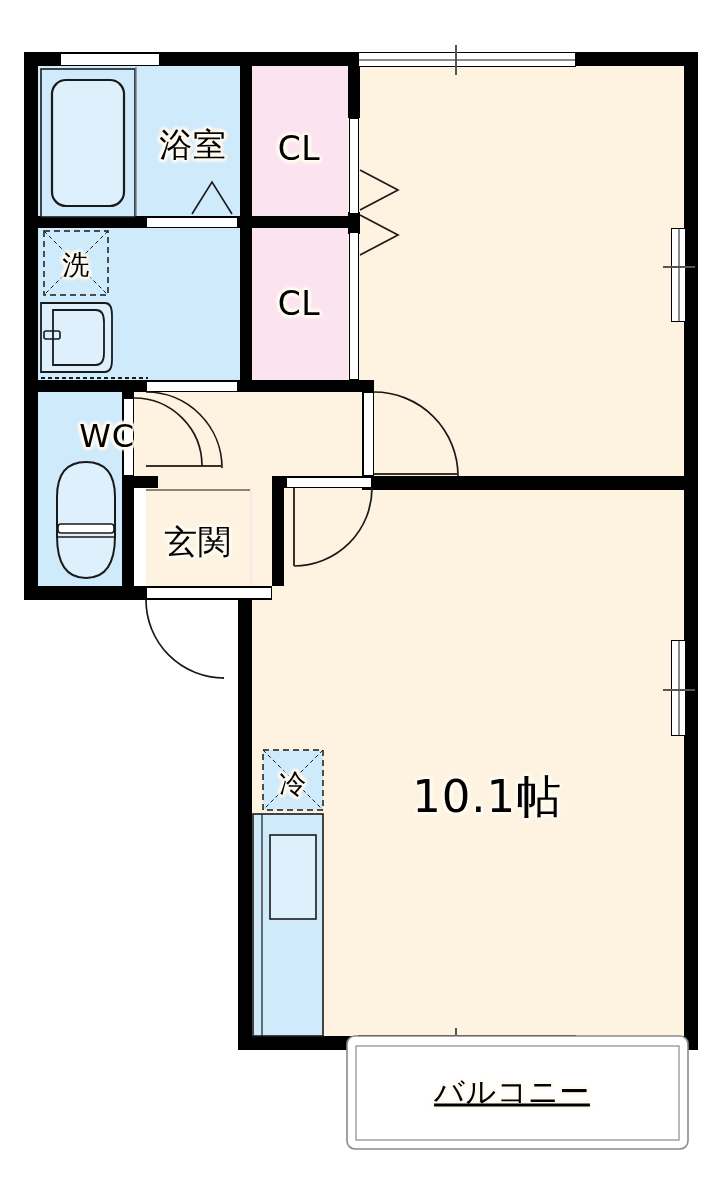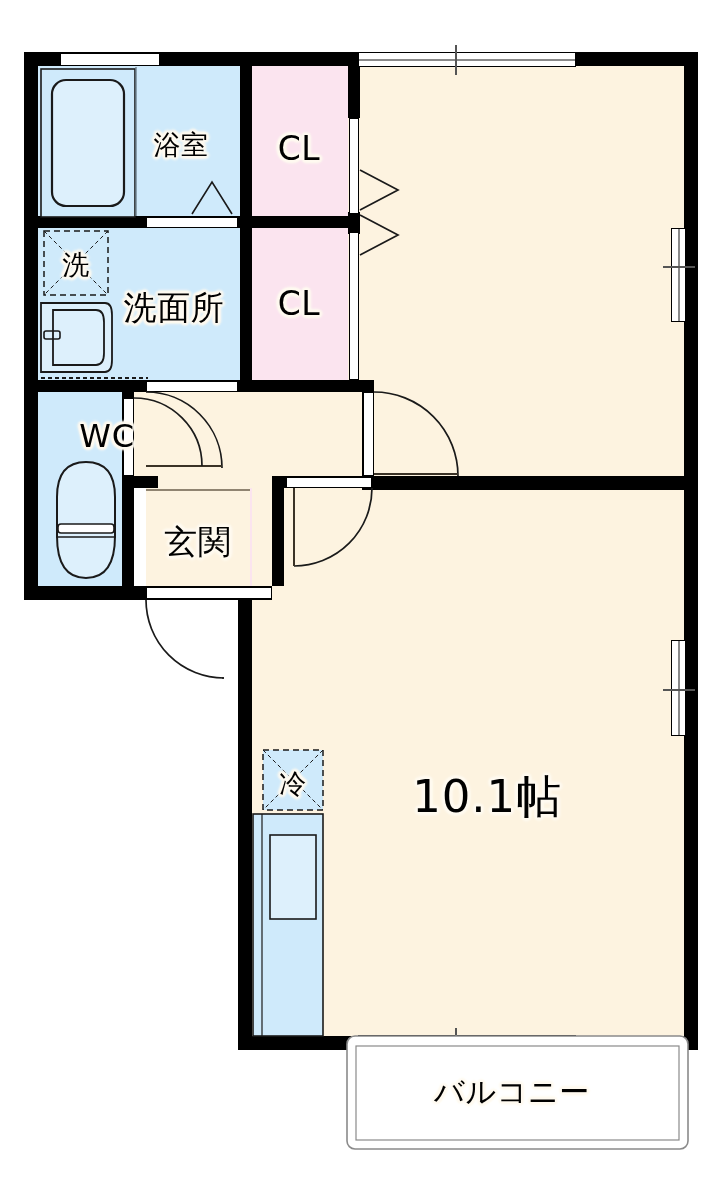--- a/index.html
+++ b/index.html
@@ -209,34 +209,33 @@
       <line x1="262" y1="814" x2="262" y2="1036" stroke="#1a1a1a" stroke-width="1.2"></line>
       <rect x="270" y="835" width="46" height="84" fill="#ddf0fc" stroke="#1a1a1a" stroke-width="1.6"></rect>
     </g>
 
     <g>
       <rect x="347" y="1036" width="341" height="113" rx="8" ry="8" fill="#ffffff" stroke="#8a8a8a" stroke-width="1.6"></rect>
       <rect x="356" y="1046" width="323" height="94" fill="#ffffff" stroke="#8a8a8a" stroke-width="1.2"></rect>
     </g>
   </svg>
 
-  <div class="lbl lbl-ctr" style="left:181px;top:145px;font-size:27px;">浴室</div>
+  <div class="lbl lbl-ctr" style="left:193px;top:145px;font-size:33px;">浴室</div>
 
   <div class="lbl lbl-ctr lbl-latin" style="left:299px;top:148px;font-size:33px;">CL</div>
 
   <div class="lbl lbl-ctr lbl-latin" style="left:299px;top:303px;font-size:33px;">CL</div>
 
 
-  <div class="lbl lbl-ctr" style="left:174px;top:308px;font-size:33px;">洗面所</div>
 
   <div class="lbl lbl-ctr" style="left:76px;top:265px;font-size:27px;">洗</div>
 
   <div class="lbl lbl-ctr lbl-latin" style="left:86px;top:436px;font-size:32px;margin-left:21px;">WC</div>
 
   <div class="lbl lbl-ctr" style="left:198px;top:542px;font-size:33px;">玄関</div>
 
   <div class="lbl lbl-ctr" style="left:487px;top:797px;font-size:45px;">10.1帖</div>
 
   <div class="lbl lbl-ctr" style="left:293px;top:784px;font-size:27px;">冷</div>
 
-  <div class="lbl lbl-ctr" style="left:512px;top:1092px;font-size:30px;">バルコニー</div>
+  <div class="lbl lbl-ctr" style="left:512px;top:1092px;font-size:30px;text-decoration:underline;">バルコニー</div>
 
 </div>
 
 </body></html>

